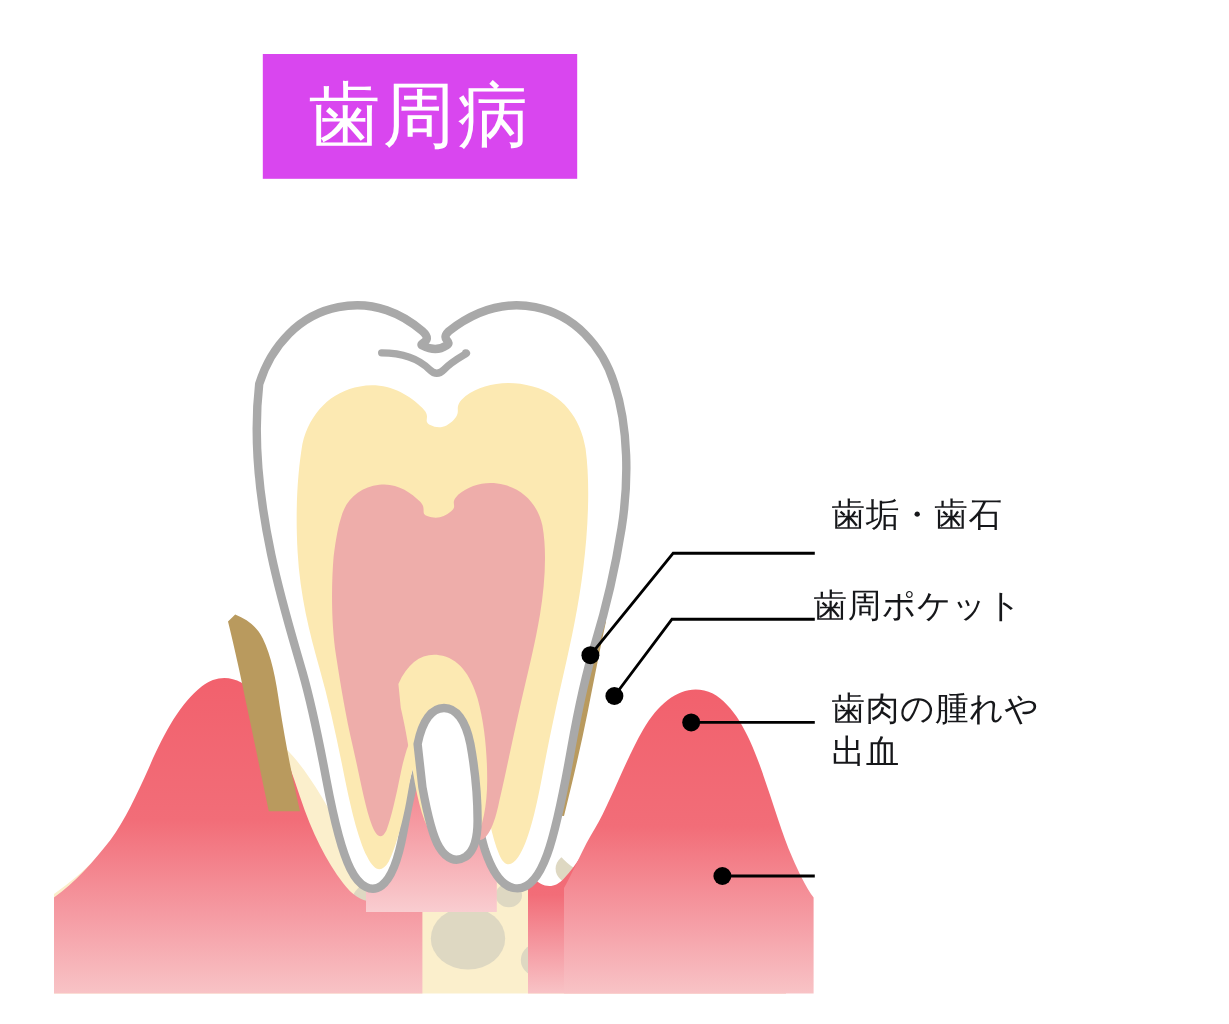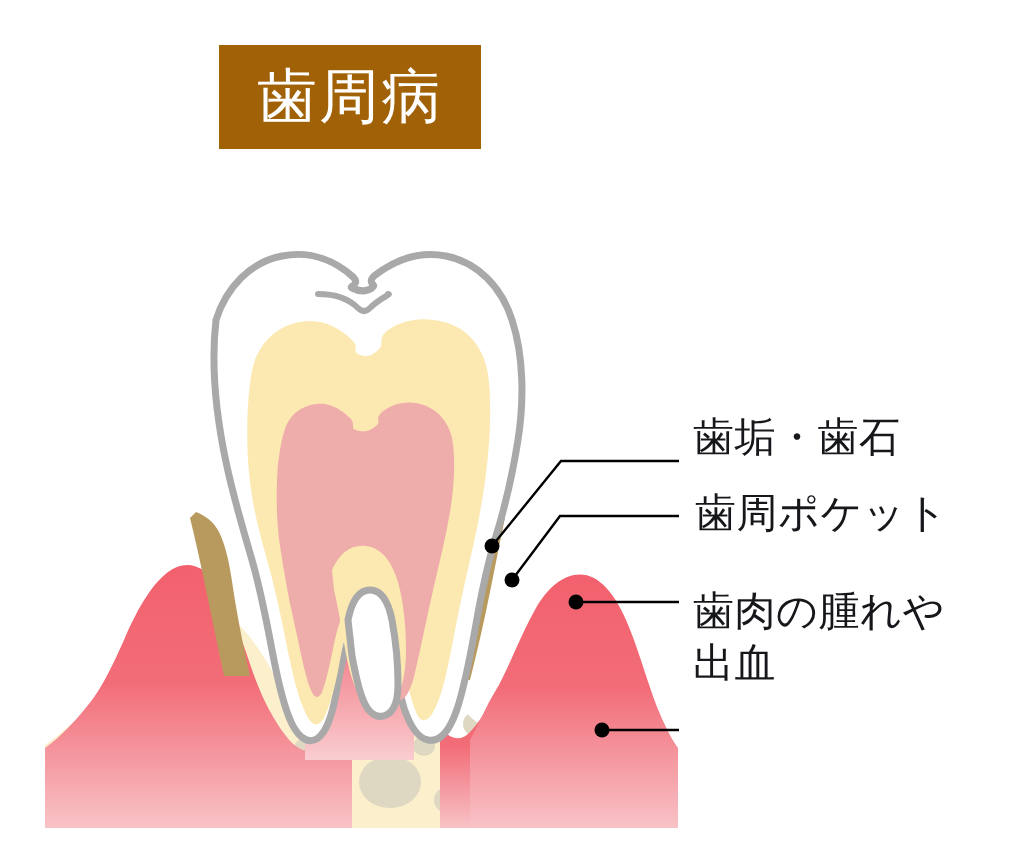--- a/index.html
+++ b/index.html
@@ -20,47 +20,47 @@
     top: 0;
     width: 1024px;
     height: 853px;
   }
   .title-banner {
     position: absolute;
     left: 219px;
     top: 45px;
     width: 262px;
     height: 104px;
-    background: #a16207;
+    background: #d946ef;
     display: flex;
     align-items: center;
     justify-content: center;
   }
   .title-text {
     color: #ffffff;
     font-size: 60px;
     font-family: "Liberation Sans", "DejaVu Sans", sans-serif;
     font-weight: 400;
     letter-spacing: 2px;
     line-height: 1;
     white-space: nowrap;
   }
   .callout-label {
     position: absolute;
     color: #16171a;
-    font-size: 41px;
+    font-size: 28px;
     line-height: 1.28;
     font-family: "Liberation Sans", "DejaVu Sans", sans-serif;
     font-weight: 400;
     white-space: pre-line;
     letter-spacing: 0.5px;
   }
   #lbl-plaque   { left: 693px; top: 411px; }
-  #lbl-pocket   { left: 695px; top: 487px; }
-  #lbl-gum      { left: 693px; top: 573px; margin-top: 12px; }
+  #lbl-pocket   { left: 678px; top: 487px; }
+  #lbl-gum      { left: 693px; top: 573px; }
   #lbl-bone     { left: 693px; top: 702px; }
 </style>
 </head>
 <body>
 
 <div id="figure">
 
   <svg width="1024" height="853" viewBox="0 0 1024 853" xmlns="http://www.w3.org/2000/svg">
     <defs>
       <linearGradient id="gumGrad" x1="0" y1="0" x2="0" y2="1">

